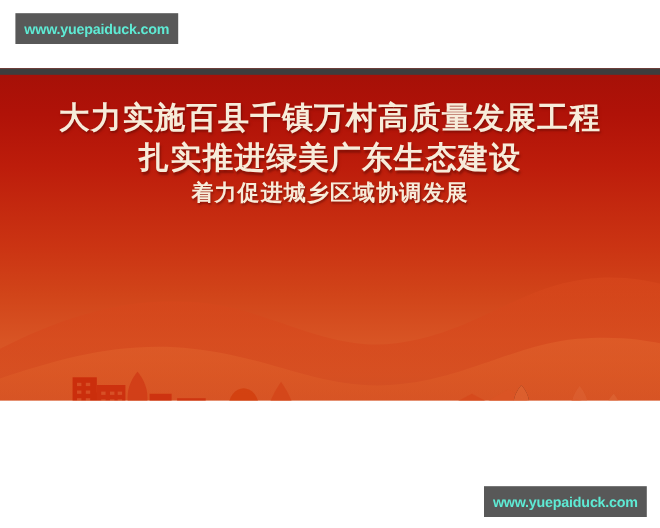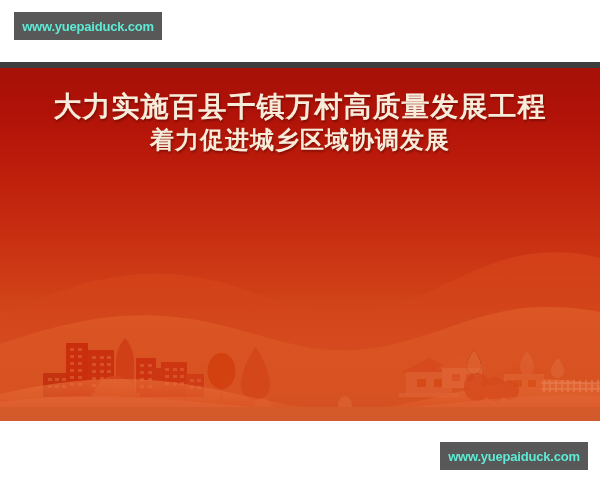--- a/index.html
+++ b/index.html
@@ -41,21 +41,21 @@
     width: 148px;
     height: 28px;
   }
 
   
   #banner {
     position: absolute;
     left: 0;
     top: 62px;
     width: 600px;
-    height: 359px;
+    height: 302px;
     overflow: hidden;
     background: linear-gradient(180deg,
         #a51007 0%,
         #b01208 14%,
         #bd1d0b 30%,
         #c4290f 42%,
         #cb3413 54%,
         #d14419 68%,
         #d85424 82%,
         #d95a28 92%,
@@ -95,21 +95,21 @@
     color: #f7ecda;
     font-weight: 700;
     letter-spacing: 1px;
     line-height: 1.33;
     text-shadow: 1px 2px 2px rgba(92, 10, 4, 0.55);
     font-family: "DejaVu Sans", "Liberation Sans", sans-serif;
     white-space: nowrap;
   }
   #headline-line-1 { font-size: 28px; }
   #headline-line-2 { font-size: 28px; }
-  #headline-line-3 { font-size: 24px; }
+  #headline-line-3 { font-size: 20px; }
 
   
   #attribution {
     position: absolute;
     right: 18px;
     bottom: 10px;
     z-index: 30;
     color: #f5ecdf;
     font-size: 19px;
     font-weight: 700;
@@ -367,20 +367,21 @@
     </g>
 
     <g>
       <path d="M0,340 C70,330 140,334 210,341 C280,348 330,352 400,346
                C470,340 530,330 600,334 L600,345 L0,345 Z" fill="#e2663a" opacity="0.45"></path>
     </g>
   </svg>
 
   <div id="headline">
     <div class="headline-line" id="headline-line-1">大力实施百县千镇万村高质量发展工程</div>
+    <div class="headline-line" id="headline-line-2">扎实推进绿美广东生态建设</div>
     <div class="headline-line" id="headline-line-3">着力促进城乡区域协调发展</div>
   </div>
 
 </div>
 
 <div class="watermark" id="watermark-bottom">
   <span>www.yuepaiduck.com</span>
 </div>
 
 </body></html>

